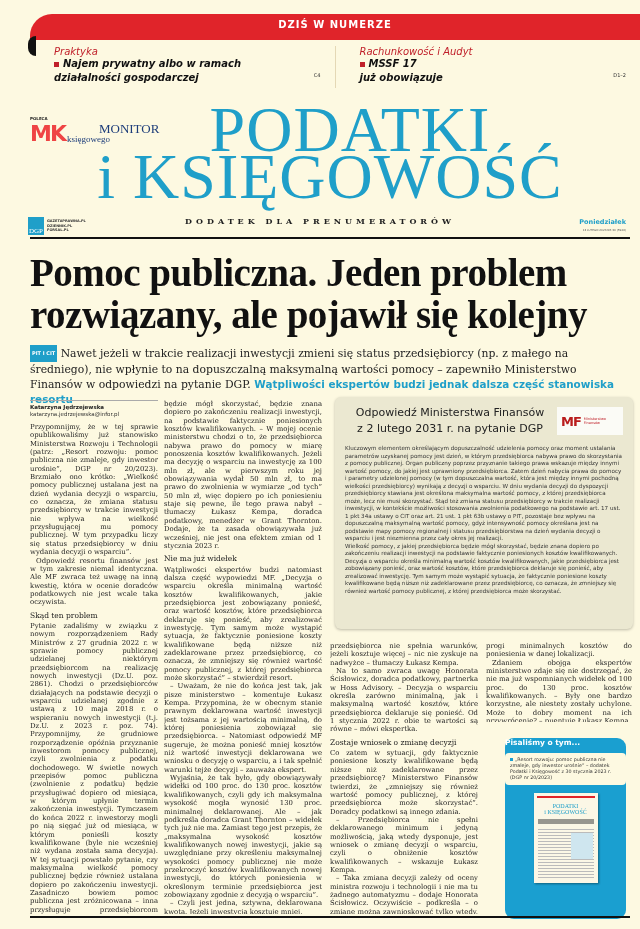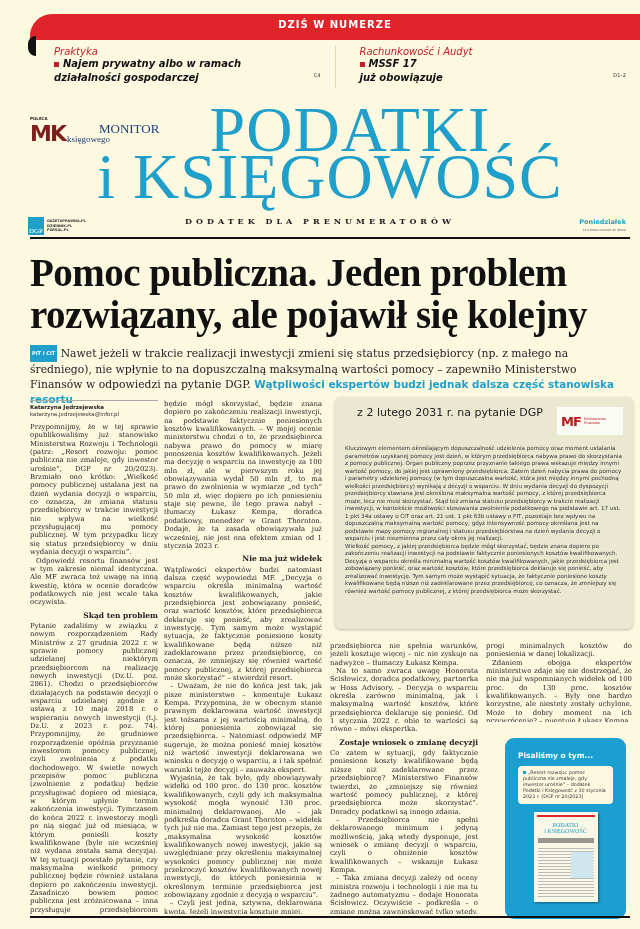--- a/index.html
+++ b/index.html
@@ -14,21 +14,21 @@
   .teaser { flex: 1; padding: 0 6px; position: relative; font-family: "DejaVu Sans", sans-serif; font-style: italic; }
   .teaser + .teaser { border-left: 1px solid #e4d8b5; padding-left: 24px; }
   .teaser-cat { color: #c0202a; font-size: 10px; }
   .teaser-text { color: #111; font-weight: bold; font-size: 10px; line-height: 14px; }
   .teaser-text .sq { display: inline-block; width: 5px; height: 5px; background: #c0202a; margin-right: 4px; vertical-align: middle; }
   .teaser-page { position: absolute; right: 14px; bottom: 10px; font-size: 5px; font-style: normal; color: #333; }
 
   
   .poleca { position: absolute; left: 30px; top: 116px; font-family: "DejaVu Sans", sans-serif; font-size: 4px; font-weight: bold; }
   .mk-logo { position: absolute; left: 30px; top: 123px; display: flex; align-items: center; }
-  .mk-mark { font-family: "DejaVu Sans", sans-serif; font-weight: bold; font-size: 22px; color: #7f1d1d; letter-spacing: -2px; line-height: 22px; }
+  .mk-mark { font-family: "DejaVu Sans", sans-serif; font-weight: bold; font-size: 22px; color: #ef4444; letter-spacing: -2px; line-height: 22px; }
   .mk-text { margin-left: 2px; color: #1d3d7a; font-family: "Liberation Serif", serif; line-height: 10px; }
   .mk-text .l1 { font-size: 13px; margin-left: 32px; }
   .mk-text .l2 { font-size: 9px; }
   .title-main { position: absolute; left: 0; right: 0; text-align: center; color: #1f9fc9; font-family: "Liberation Serif", serif; font-weight: normal; }
   .title-1 { top: 100px; font-size: 64px; line-height: 60px; left: 60px; letter-spacing: 1px; }
   .title-2 { top: 146px; font-size: 64px; line-height: 62px; left: 20px; letter-spacing: 1px; }
   .subtitle { position: absolute; top: 216px; left: 0; right: 0; text-align: center; font-family: "DejaVu Serif", serif; font-size: 8px; font-weight: bold; letter-spacing: 4px; color: #222; }
   .dgp-logo { position: absolute; left: 28px; top: 217px; display: flex; align-items: center; }
   .dgp-box { width: 16px; height: 18px; background: #1f9fc9; color: #fff; font-family: "Liberation Serif", serif; font-size: 7px; display: flex; align-items: flex-end; justify-content: center; }
   .dgp-links { margin-left: 3px; font-family: "DejaVu Sans", sans-serif; font-size: 3.5px; font-weight: bold; line-height: 4.5px; color: #333; }
@@ -41,39 +41,39 @@
 
   
   .lead { position: absolute; left: 30px; right: 10px; top: 345px; font-family: "DejaVu Serif", serif; font-size: 10.8px; line-height: 15px; color: #222; }
   .lead .tag { display: inline-block; background: #1f9fc9; color: #fff; font-family: "DejaVu Sans", sans-serif; font-size: 5px; font-weight: bold; padding: 1px 2px; vertical-align: 2px; }
   .lead .hl { color: #1f9fc9; font-family: "DejaVu Sans", sans-serif; font-weight: bold; font-size: 10.4px; }
 
   
   .col { position: absolute; font-family: "DejaVu Serif", serif; font-size: 6.9px; line-height: 8.35px; color: #222; text-align: justify; overflow: hidden; }
   .col p { text-indent: 6px; }
   .col p.noind { text-indent: 0; }
-  .col h4 { font-size: 7.5px; font-weight: bold; margin: 5px 0 2px; text-align: right; }
+  .col h4 { font-size: 7.5px; font-weight: normal; margin: 5px 0 2px; text-align: left; }
   .col1 { left: 30px; top: 400px; width: 128px; height: 514px; }
   .col2 { left: 164px; top: 400px; width: 158px; height: 514px; }
   .col3 { left: 330px; top: 642px; width: 148px; height: 272px; }
   .col4 { left: 486px; top: 642px; width: 146px; height: 80px; }
   .author-rule { border-top: 1px solid #aaa; margin-bottom: 3px; }
   .author-name { font-family: "DejaVu Sans", sans-serif; font-size: 5.5px; font-weight: bold; line-height: 7px; }
   .author-mail { font-family: "DejaVu Sans", sans-serif; font-size: 5.5px; line-height: 7px; margin-bottom: 5px; color: #333; }
 
   
   .mf-box { position: absolute; left: 335px; top: 397px; width: 298px; height: 232px; background: #ebe8d1; border-radius: 6px; box-shadow: 0 1px 3px rgba(0,0,0,0.25); padding: 6px 10px; }
   .mf-title { position: absolute; left: 10px; top: 8px; width: 210px; text-align: center; font-family: "DejaVu Sans", sans-serif; font-size: 11px; line-height: 16px; color: #222; }
   .mf-logo { position: absolute; right: 10px; top: 10px; width: 66px; height: 28px; background: #fbfbf6; display: flex; align-items: center; padding-left: 4px; }
   .mf-logo .mk { font-family: "DejaVu Sans", sans-serif; font-weight: bold; color: #b91c1c; font-size: 13px; letter-spacing: -1px; }
   .mf-logo .tx { font-family: "DejaVu Sans", sans-serif; font-size: 3.5px; color: #c0202a; margin-left: 3px; line-height: 4px; }
   .mf-body { position: absolute; left: 10px; right: 10px; top: 48px; font-family: "DejaVu Sans", sans-serif; font-size: 5.6px; line-height: 7.5px; color: #333; }
 
   
-  .pis-box { position: absolute; left: 505px; top: 738px; width: 121px; height: 181px; background: #1a9fd0; border-radius: 9px; padding: 13px; }
+  .pis-box { position: absolute; left: 505px; top: 738px; width: 121px; height: 181px; background: #1a9fd0; border-radius: 9px; padding: 0; }
   .pis-title { font-family: "DejaVu Sans", sans-serif; font-weight: bold; color: #fff; font-size: 7.5px; margin-bottom: 6px; }
   .pis-note { background: #fdf9e1; border-radius: 4px; padding: 4px 5px; font-family: "DejaVu Sans", sans-serif; font-size: 4.8px; line-height: 6px; color: #333; }
   .pis-note .sq { display: inline-block; width: 3px; height: 3px; background: #1a9fd0; margin-right: 2px; vertical-align: middle; }
   .pis-thumb { margin: 8px auto 0; width: 64px; height: 90px; background: #fbf7e6; box-shadow: 1px 1px 2px rgba(0,0,0,0.4); position: relative; }
   .pis-thumb .t-red { position: absolute; left: 3px; right: 3px; top: 3px; height: 2px; background: #e0242a; }
   .pis-thumb .t-title { position: absolute; left: 0; right: 0; top: 10px; text-align: center; color: #1f9fc9; font-family: "Liberation Serif", serif; font-size: 6px; line-height: 6px; }
   .pis-thumb .t-head { position: absolute; left: 4px; right: 4px; top: 26px; height: 5px; background: #555; opacity: 0.6; }
   .pis-thumb .t-lines { position: absolute; left: 4px; right: 4px; top: 36px; bottom: 4px; background: repeating-linear-gradient(#bbb 0 1px, transparent 1px 3px); }
   .pis-thumb .t-box { position: absolute; right: 5px; top: 40px; width: 22px; height: 26px; background: #cfe6ef; }
 
@@ -150,20 +150,21 @@
   <p class="noind">będzie mógł skorzystać, będzie znana dopiero po zakończeniu realizacji inwestycji, na podstawie faktycznie poniesionych kosztów kwalifikowanych. – W mojej ocenie ministerstwu chodzi o to, że przedsiębiorca nabywa prawo do pomocy w miarę ponoszenia kosztów kwalifikowanych. Jeżeli ma decyzję o wsparciu na inwestycję za 100 mln zł, ale w pierwszym roku jej obowiązywania wydał 50 mln zł, to ma prawo do zwolnienia w wymiarze „od tych” 50 mln zł, więc dopiero po ich poniesieniu staje się pewne, ile tego prawa nabył – tłumaczy Łukasz Kempa, doradca podatkowy, menedżer w Grant Thornton. Dodaje, że ta zasada obowiązywała już wcześniej, nie jest ona efektem zmian od 1 stycznia 2023 r.</p>
   <h4>Nie ma już widełek</h4>
   <p class="noind">Wątpliwości ekspertów budzi natomiast dalsza część wypowiedzi MF. „Decyzja o wsparciu określa minimalną wartość kosztów kwalifikowanych, jakie przedsiębiorca jest zobowiązany ponieść, oraz wartość kosztów, które przedsiębiorca deklaruje się ponieść, aby zrealizować inwestycję. Tym samym może wystąpić sytuacja, że faktycznie poniesione koszty kwalifikowane będą niższe niż zadeklarowane przez przedsiębiorcę, co oznacza, że zmniejszy się również wartość pomocy publicznej, z której przedsiębiorca może skorzystać” – stwierdził resort.</p>
   <p>– Uważam, że nie do końca jest tak, jak pisze ministerstwo – komentuje Łukasz Kempa. Przypomina, że w obecnym stanie prawnym deklarowana wartość inwestycji jest tożsama z jej wartością minimalną, do której poniesienia zobowiązał się przedsiębiorca. – Natomiast odpowiedź MF sugeruje, że można ponieść mniej kosztów niż wartość inwestycji deklarowana we wniosku o decyzję o wsparciu, a i tak spełnić warunki tejże decyzji – zauważa ekspert.</p>
   <p>Wyjaśnia, że tak było, gdy obowiązywały widełki od 100 proc. do 130 proc. kosztów kwalifikowanych, czyli gdy ich maksymalna wysokość mogła wynosić 130 proc. minimalnej deklarowanej. Ale – jak podkreśla doradca Grant Thornton – widełek tych już nie ma. Zamiast tego jest przepis, że „maksymalna wysokość kosztów kwalifikowanych nowej inwestycji, jakie są uwzględniane przy określeniu maksymalnej wysokości pomocy publicznej nie może przekroczyć kosztów kwalifikowanych nowej inwestycji, do których poniesienia w określonym terminie przedsiębiorca jest zobowiązany zgodnie z decyzją o wsparciu”.</p>
   <p>– Czyli jest jedna, sztywna, deklarowana kwota. Jeżeli inwestycja kosztuje mniej,</p>
 </div>
 
 <div class="mf-box">
   <div class="mf-title">
+    <div>Odpowiedź Ministerstwa Finansów</div>
     <div>z 2 lutego 2031 r. na pytanie DGP</div>
   </div>
   <div class="mf-logo">
     <span class="mk">MF</span>
     <span class="tx">
       <div>Ministerstwo</div>
       <div>Finansów</div>
     </span>
   </div>
   <div class="mf-body">

